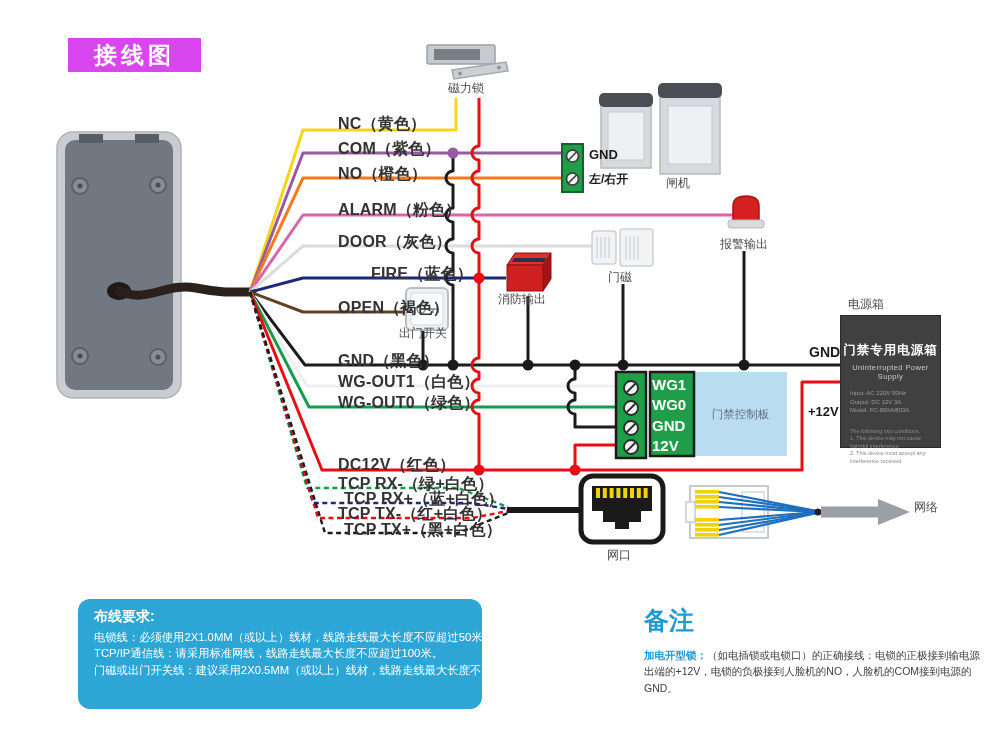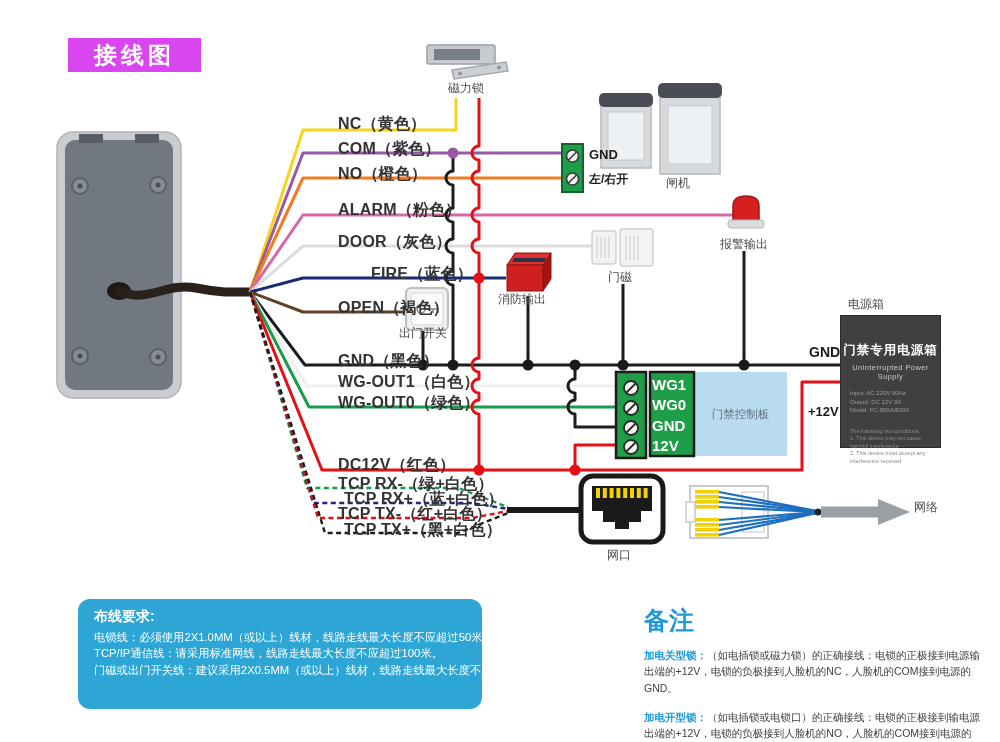--- a/index.html
+++ b/index.html
@@ -286,17 +286,16 @@
 
   <div class="req-box">
     <div class="req-title">布线要求:</div>
     <div class="req-line">电锁线：必须使用2X1.0MM（或以上）线材，线路走线最大长度不应超过50米。</div>
     <div class="req-line">TCP/IP通信线：请采用标准网线，线路走线最大长度不应超过100米。</div>
     <div class="req-line">门磁或出门开关线：建议采用2X0.5MM（或以上）线材，线路走线最大长度不应超过100米。</div>
   </div>
 
   <div class="remarks">
     <div class="rem-title">备注</div>
-    <p><span class="rem-head">加电关型锁：</span><span>（如电插锁或磁力锁）的正确接线：电锁的正极接到电源输出端的+12V，电锁的负极接到人脸机的NC，人脸机的COM接到电源的GND。</span></p>
     <p><span class="rem-head">加电开型锁：</span><span>（如电插锁或电锁口）的正确接线：电锁的正极接到输电源出端的+12V，电锁的负极接到人脸机的NO，人脸机的COM接到电源的GND。</span></p>
   </div>
 
 </div>
 
 </body></html>

